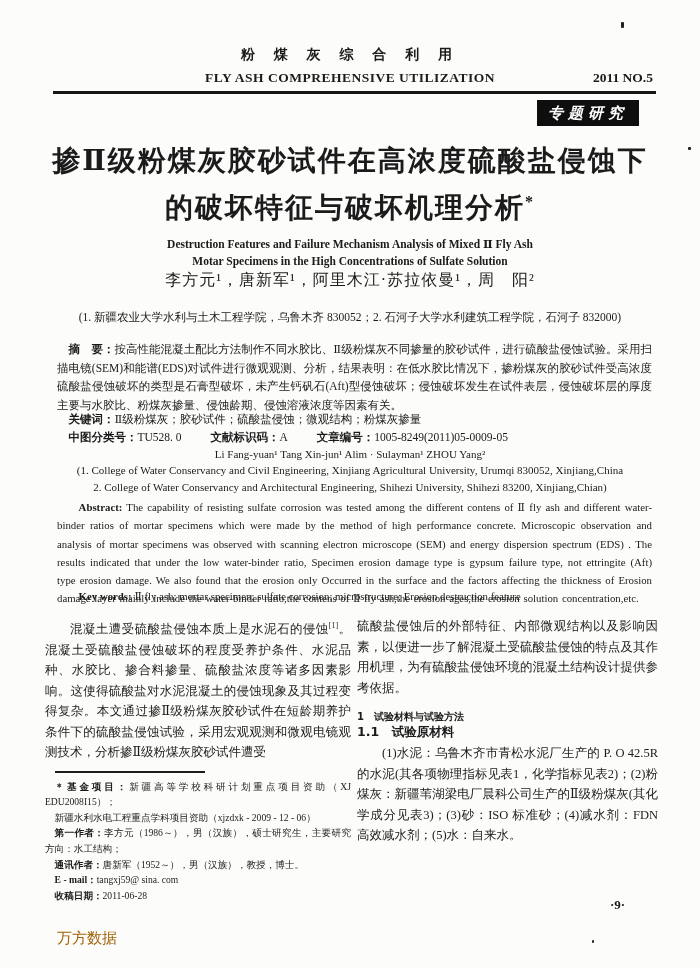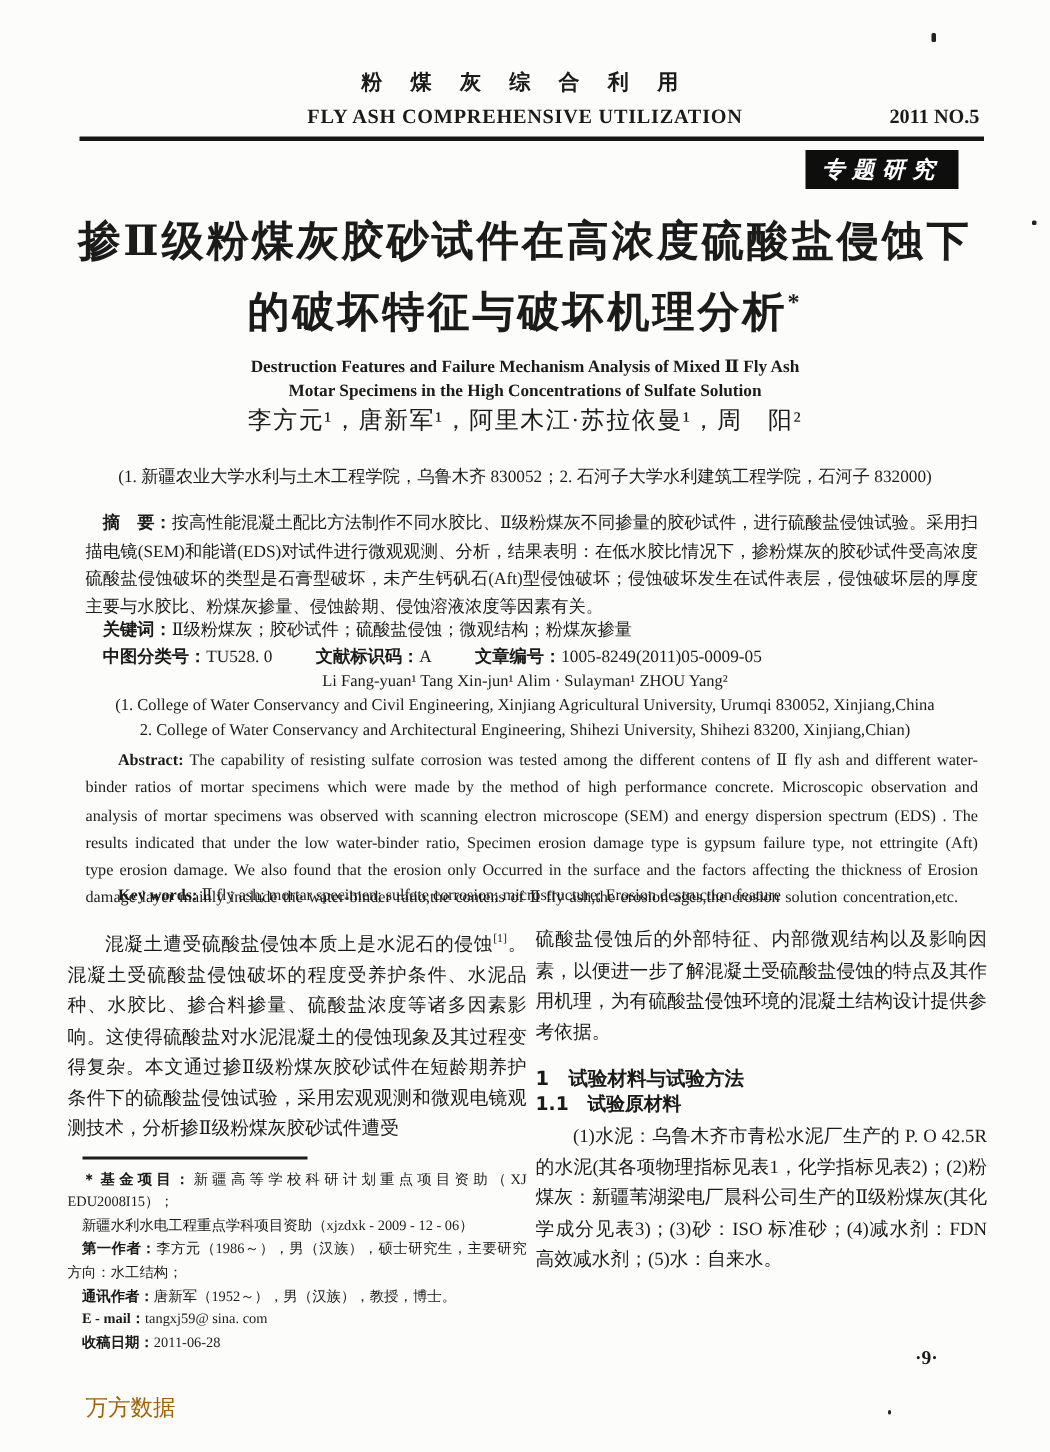--- a/index.html
+++ b/index.html
@@ -46,21 +46,21 @@
   .kw-en    { top:590px; font-size:10.8px; text-indent:2em; }
 
   
   .col-left  { left:45px;  top:616px; width:306px; }
   .col-right { left:357px; top:616px; width:301px; }
   .body-para { font-size:12.5px; line-height:20.5px; text-align:justify; margin:0; }
   .indent2 { text-indent:2em; }
   .ref-sup { font-size:8px; vertical-align:super; }
   .foot-rule { width:150px; height:2px; background:#1d1d1d; margin:8px 0 6px 10px; }
   .footnote { font-size:9.6px; line-height:15.6px; text-align:justify; margin:0; text-indent:1em; }
-  .sec-h1 { font-size:13px; font-weight:bold; margin:12px 0 0 0; font-family:"DejaVu Sans","Liberation Sans",sans-serif; }
+  .sec-h1 { font-size:10px; font-weight:bold; margin:12px 0 0 0; font-family:"DejaVu Sans","Liberation Sans",sans-serif; }
   .sec-h2 { font-size:12.5px; font-weight:bold; margin:0 0 2px 0; font-family:"DejaVu Sans","Liberation Sans",sans-serif; }
 
   .page-num  { top:897px; left:610px; font-size:13px; font-weight:bold; }
   .watermark { top:929px; left:57px; font-size:15px; color:#a16207; font-family:"DejaVu Sans","Liberation Sans",sans-serif; }
 
   
   .artifact { background:#222; border-radius:1px; }
   .a1 { top:22px; left:621px; width:3px; height:6px; }
   .a2 { top:147px; left:688px; width:3px; height:3px; }
   .a3 { top:940px; left:592px; width:2px; height:3px; }

